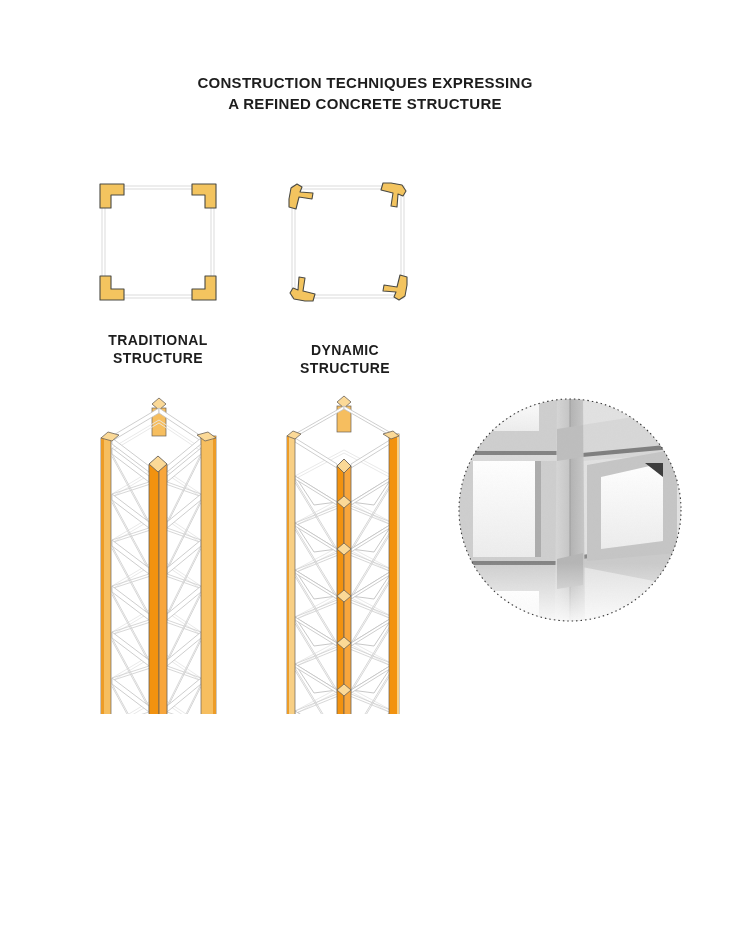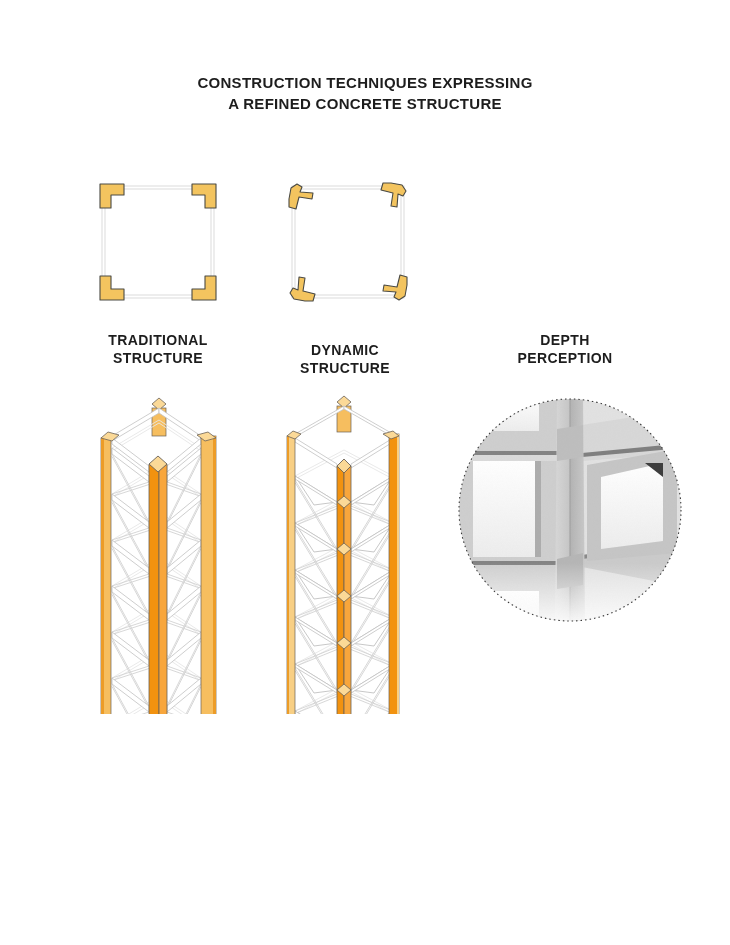--- a/index.html
+++ b/index.html
@@ -39,24 +39,20 @@
       <polygon points="3,17 5,6 11,2 16,5 14,10 27,11 26,17 13,15 10,27 3,25" fill="#F3C45F" stroke="#4A4A44" stroke-width="1.1" stroke-linejoin="round" transform="rotate(270 62 60)"></polygon>
     </svg>
 
   <div class="label" style="left:88px;top:331px">
     <div>TRADITIONAL</div>
     <div>STRUCTURE</div>
   </div>
   <div class="label" style="left:275px;top:341px">
     <div>DYNAMIC</div>
     <div>STRUCTURE</div>
-  </div>
-  <div class="label" style="left:495px;top:331px">
-    <div>DEPTH</div>
-    <div>PERCEPTION</div>
   </div>
 
   <svg id="tower-traditional" class="abs" style="left:89px;top:392px" width="140" height="478" viewBox="0 0 140 478">
       <rect x="63" y="16" width="14" height="28" fill="#F6BE5F" stroke="#6B6257" stroke-width="0.7"></rect>
       <polygon points="63,12 70,6 77,12 70,18" fill="#FBD997" stroke="#6B6257" stroke-width="0.8" stroke-linejoin="round"></polygon>
       <polygon points="23,44 70,16 70,21 23,49" fill="#FFFFFF" stroke="#C2C2C2" stroke-width="0.8" stroke-linejoin="round"></polygon>
       <polygon points="70,16 112,44 112,49 70,21" fill="#FFFFFF" stroke="#C2C2C2" stroke-width="0.8" stroke-linejoin="round"></polygon>
       <line x1="23" y1="56" x2="70" y2="28" stroke="#E6E6E6" stroke-width="0.9"></line>
       <line x1="23" y1="59" x2="70" y2="31" stroke="#E6E6E6" stroke-width="0.9"></line>
       <line x1="70" y1="28" x2="112" y2="56" stroke="#E6E6E6" stroke-width="0.9"></line>

